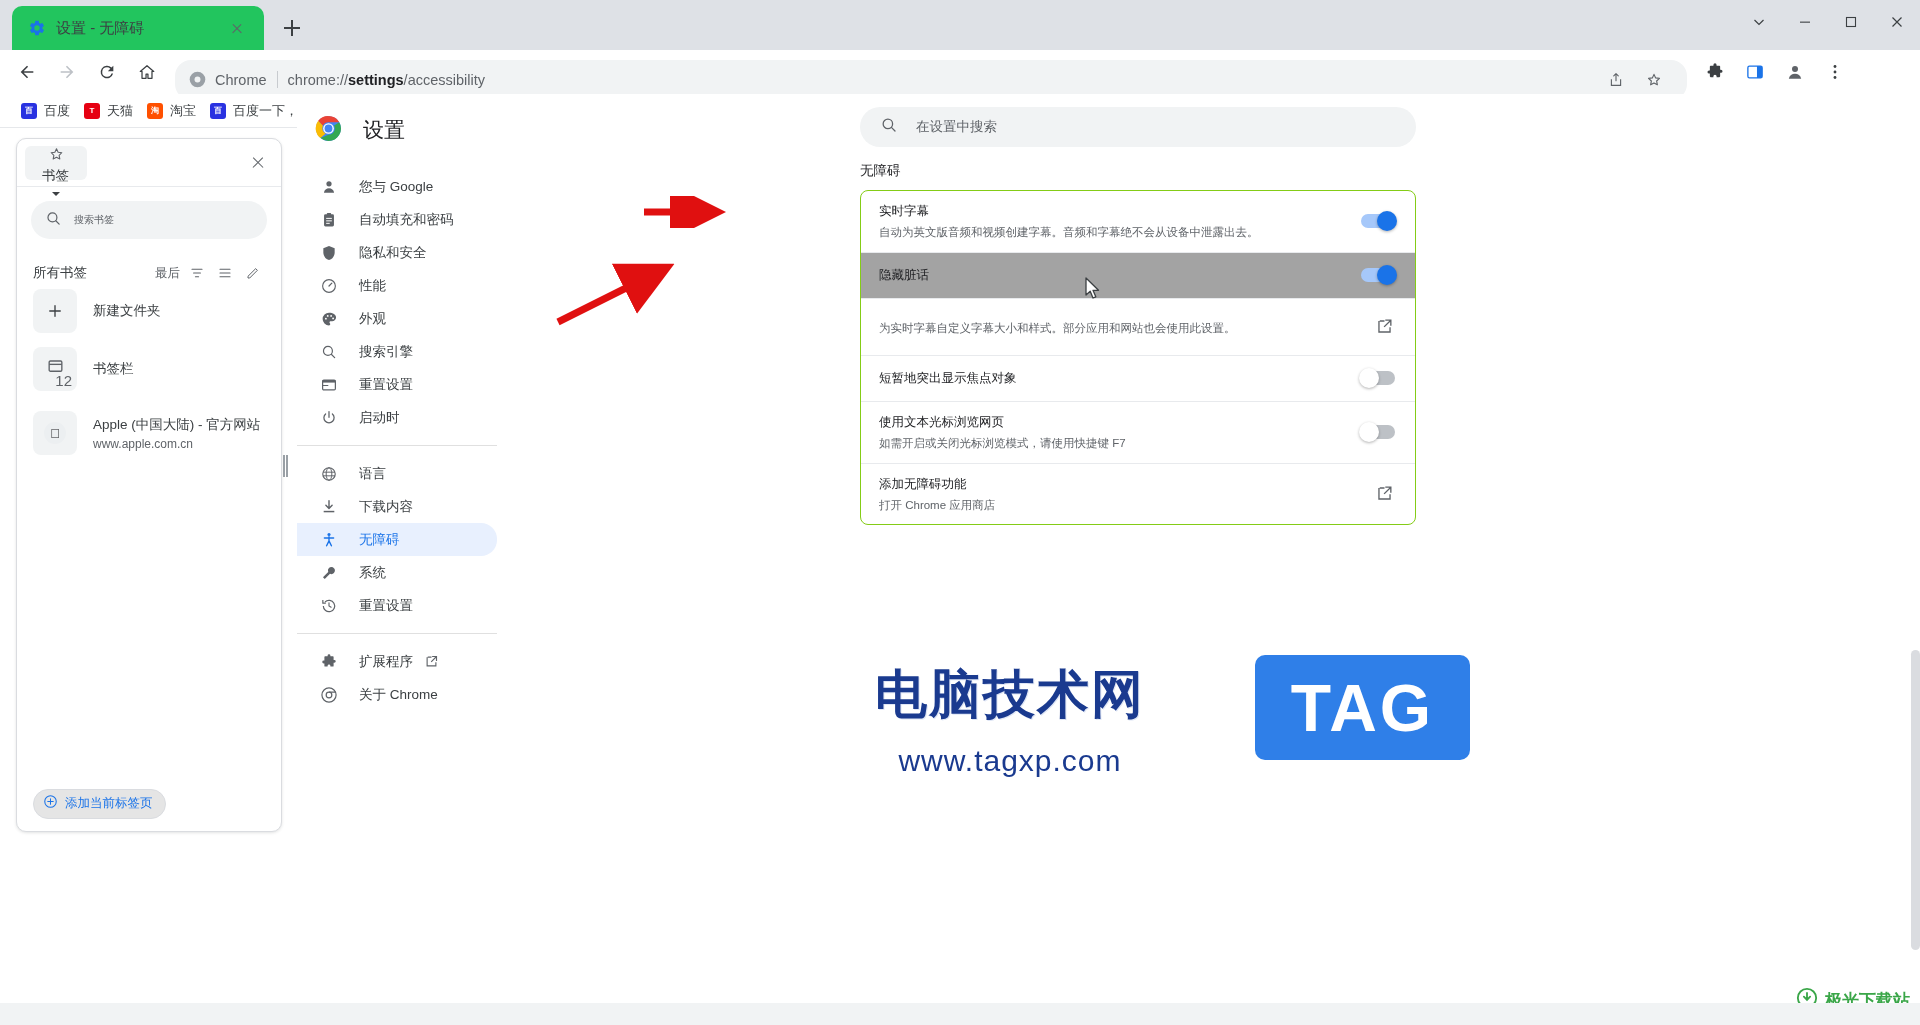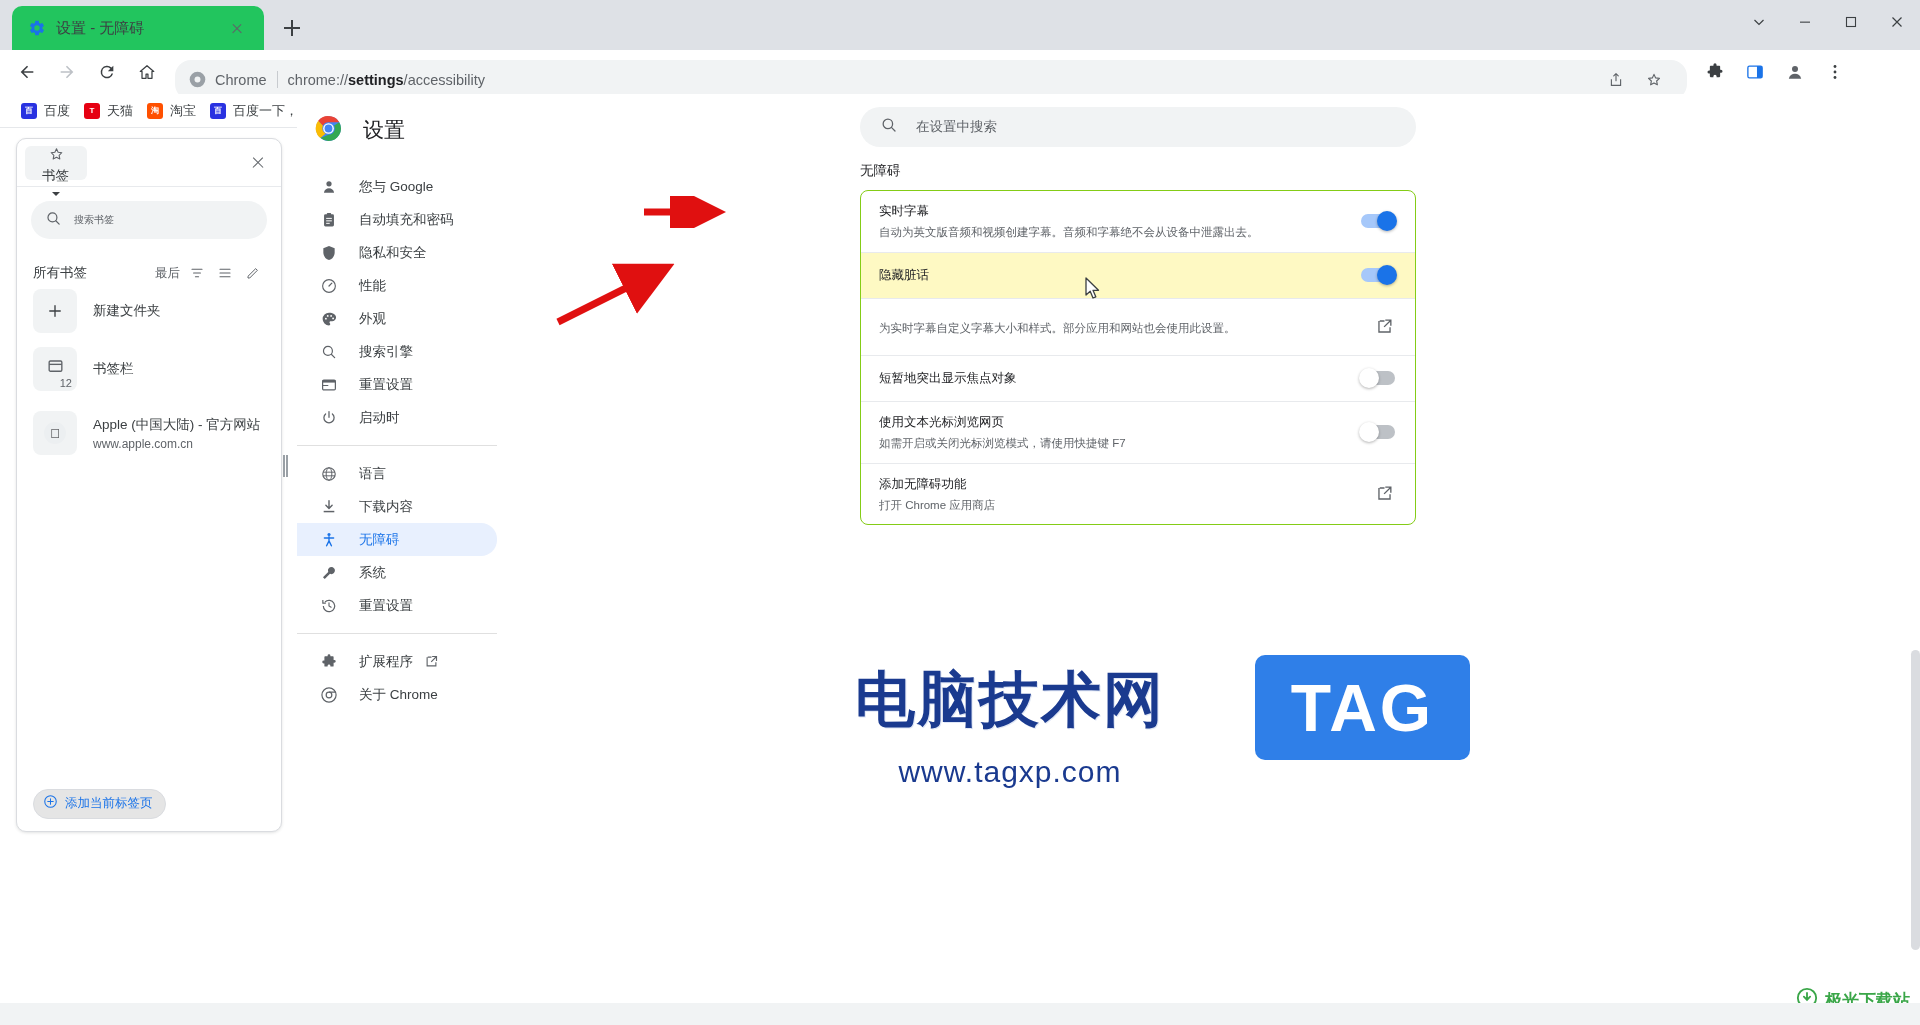--- a/index.html
+++ b/index.html
@@ -144,21 +144,21 @@
 
   .sp-row {
     display: flex; align-items: center; padding: 0 16px; height: 52px;
   }
   .sp-tile {
     width: 44px; height: 44px; flex: 0 0 44px; background: #f1f3f4;
     border-radius: 8px; position: relative;
     display: flex; align-items: center; justify-content: center;
   }
   .sp-tile .count {
-    position: absolute; right: 5px; bottom: 2px; font-size: 11px; color: #5f6368;
+    position: absolute; right: 5px; bottom: 2px; font-size: 15px; color: #5f6368;
   }
   .sp-rowtext { margin-left: 16px; overflow: hidden; }
   .sp-rowtext .t1 {
     font-size: 13.5px; color: #3c4043; white-space: nowrap;
     overflow: hidden; text-overflow: ellipsis;
   }
   .sp-rowtext .t2 { font-size: 12px; color: #5f6368; margin-top: 3px; }
   .sp-row.tall { height: 64px; }
 
   .sp-foot {
@@ -221,21 +221,21 @@
     position: absolute; left: 355px; top: 95px; width: 556px;
     background: #ffffff; border: 1px solid #84cc16; border-radius: 8px;
     overflow: hidden;
   }
   .crow {
     display: flex; align-items: center; min-height: 46px;
     padding: 0 20px 0 18px; border-top: 1px solid #e8eaed; position: relative;
   }
   .crow:first-child { border-top: none; }
   .crow.tall { min-height: 57px; }
-  .crow.hl { background: #fef9c3; gap: 16px; }
+  .crow.hl { background: #a3a3a3; gap: 16px; }
   .crow .ctext { flex: 1 1 auto; padding: 11px 0; }
   .crow .ct1 { font-size: 12.5px; color: #202124; line-height: 1.45; }
   .crow .ct2 { font-size: 11.5px; color: #5f6368; margin-top: 4px; line-height: 1.45; }
 
   .toggle {
     width: 34px; height: 14px; border-radius: 7px; position: relative;
     flex: 0 0 34px; margin-left: 20px;
   }
   .toggle .knob {
     position: absolute; width: 20px; height: 20px; border-radius: 50%;
@@ -252,21 +252,21 @@
   .arrow { position: absolute; pointer-events: none; }
 
   
   .cursor { position: absolute; left: 1084px; top: 277px; }
 
   
   .wm-main {
     position: absolute; left: 740px; top: 660px; width: 540px; text-align: center;
   }
   .wm-cn {
-    font-size: 60px; font-weight: 700; color: #1a3a8f; letter-spacing: 2px;
+    font-size: 52px; font-weight: 700; color: #1a3a8f; letter-spacing: 2px;
     text-shadow: 1px 1px 0 #dfe6f5;
   }
   .wm-url { font-size: 30px; color: #1a3a8f; margin-top: 14px; letter-spacing: 1px; }
   .wm-tag {
     position: absolute; left: 1255px; top: 655px; width: 215px; height: 105px;
     background: #2f7fe8; border-radius: 10px; color: #fff;
     font-size: 66px; font-weight: 700; display: flex; align-items: center;
     justify-content: center; letter-spacing: 3px;
   }
   .wm-corner {

